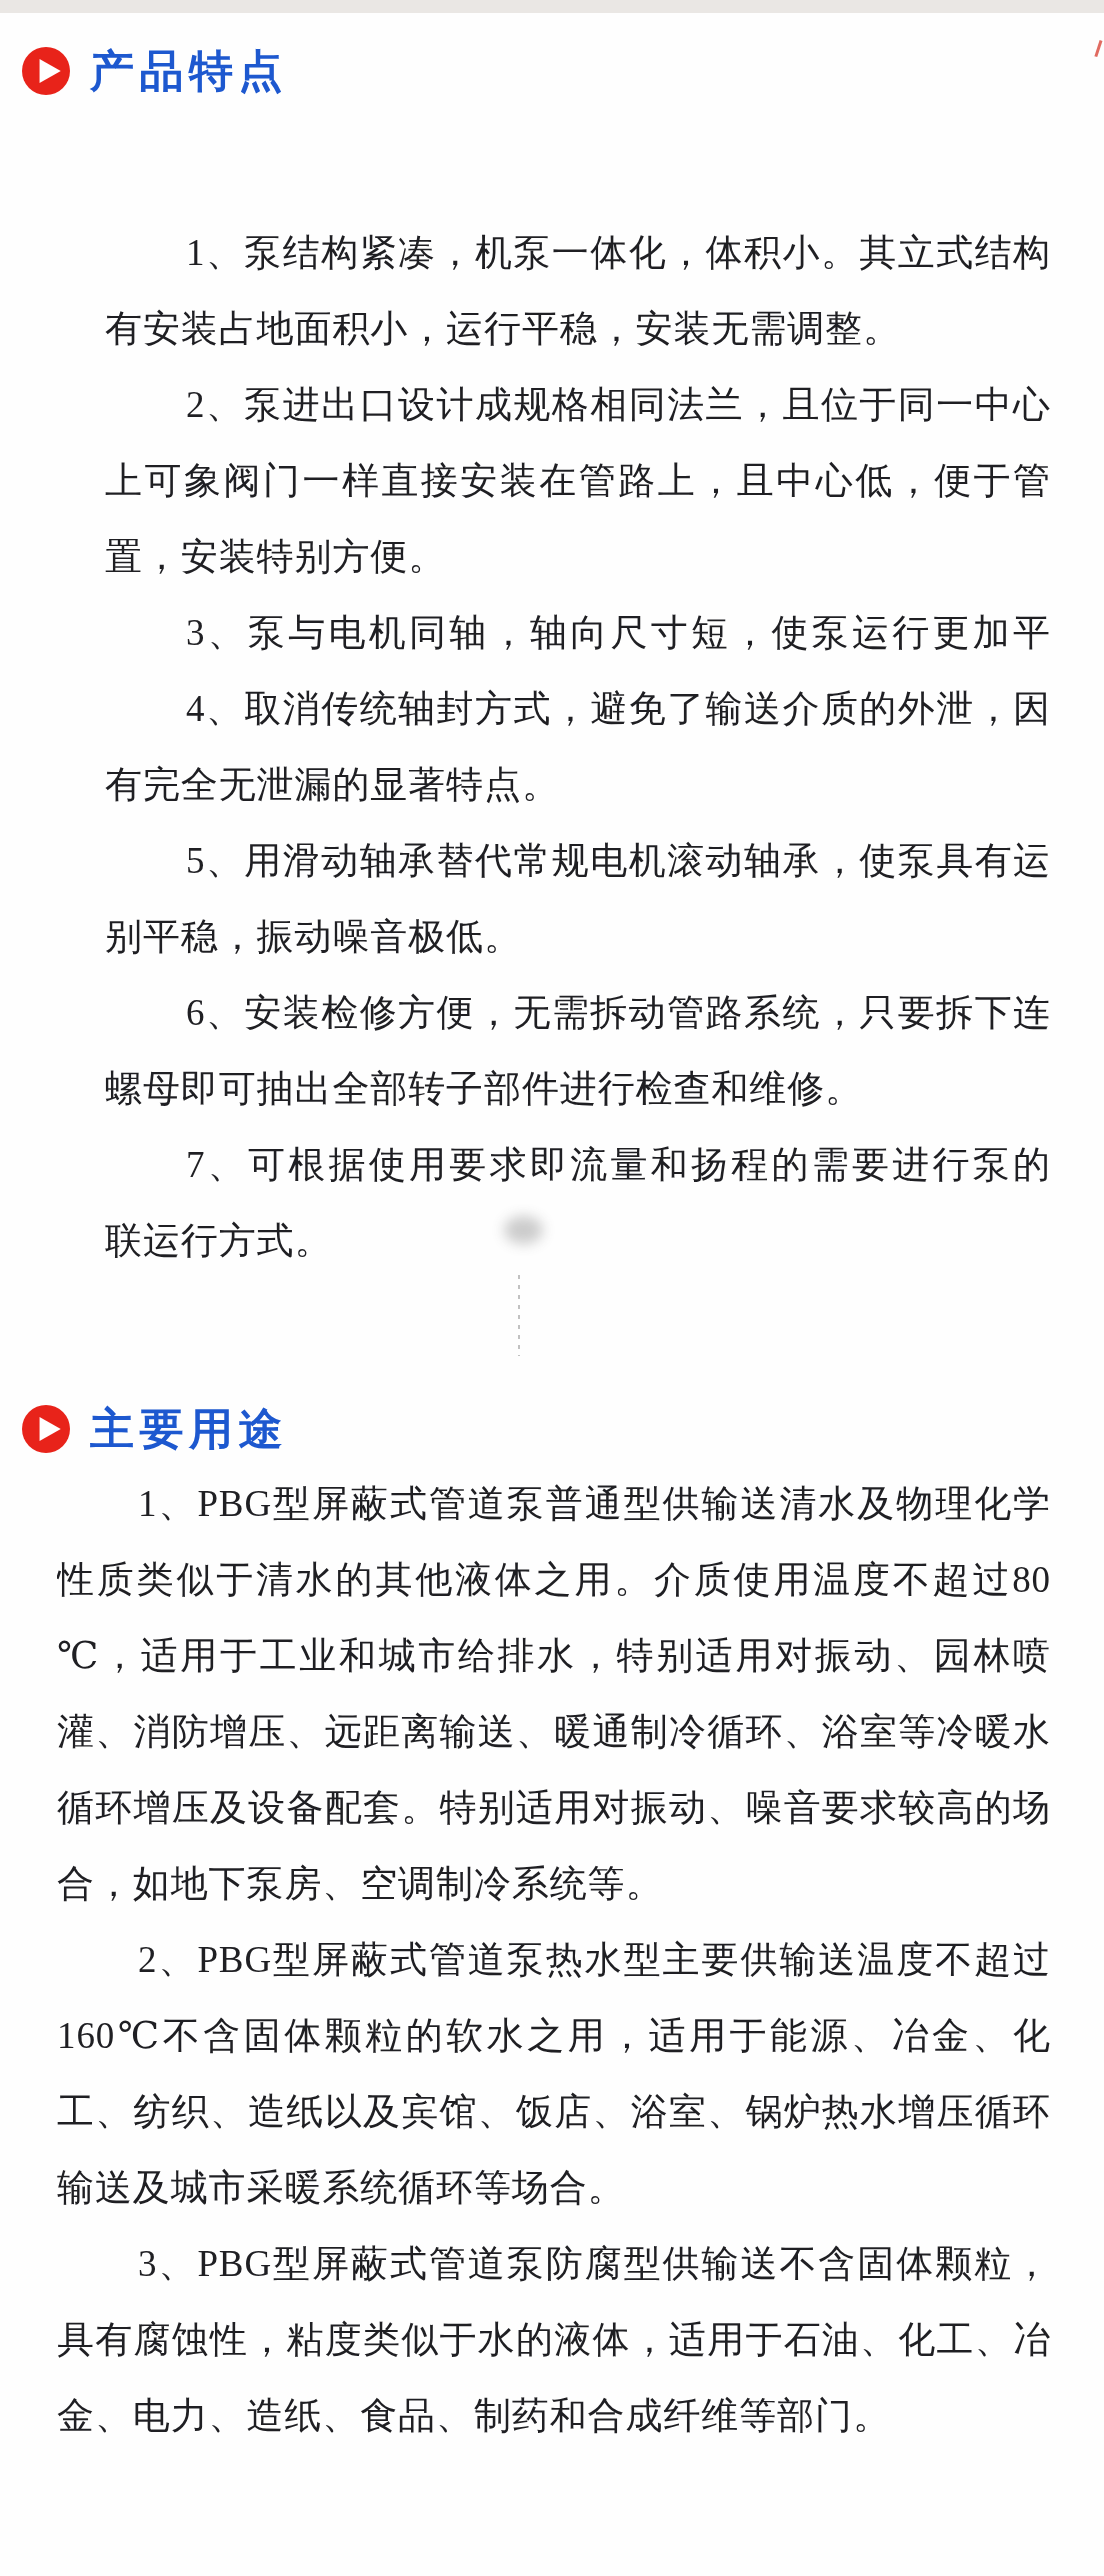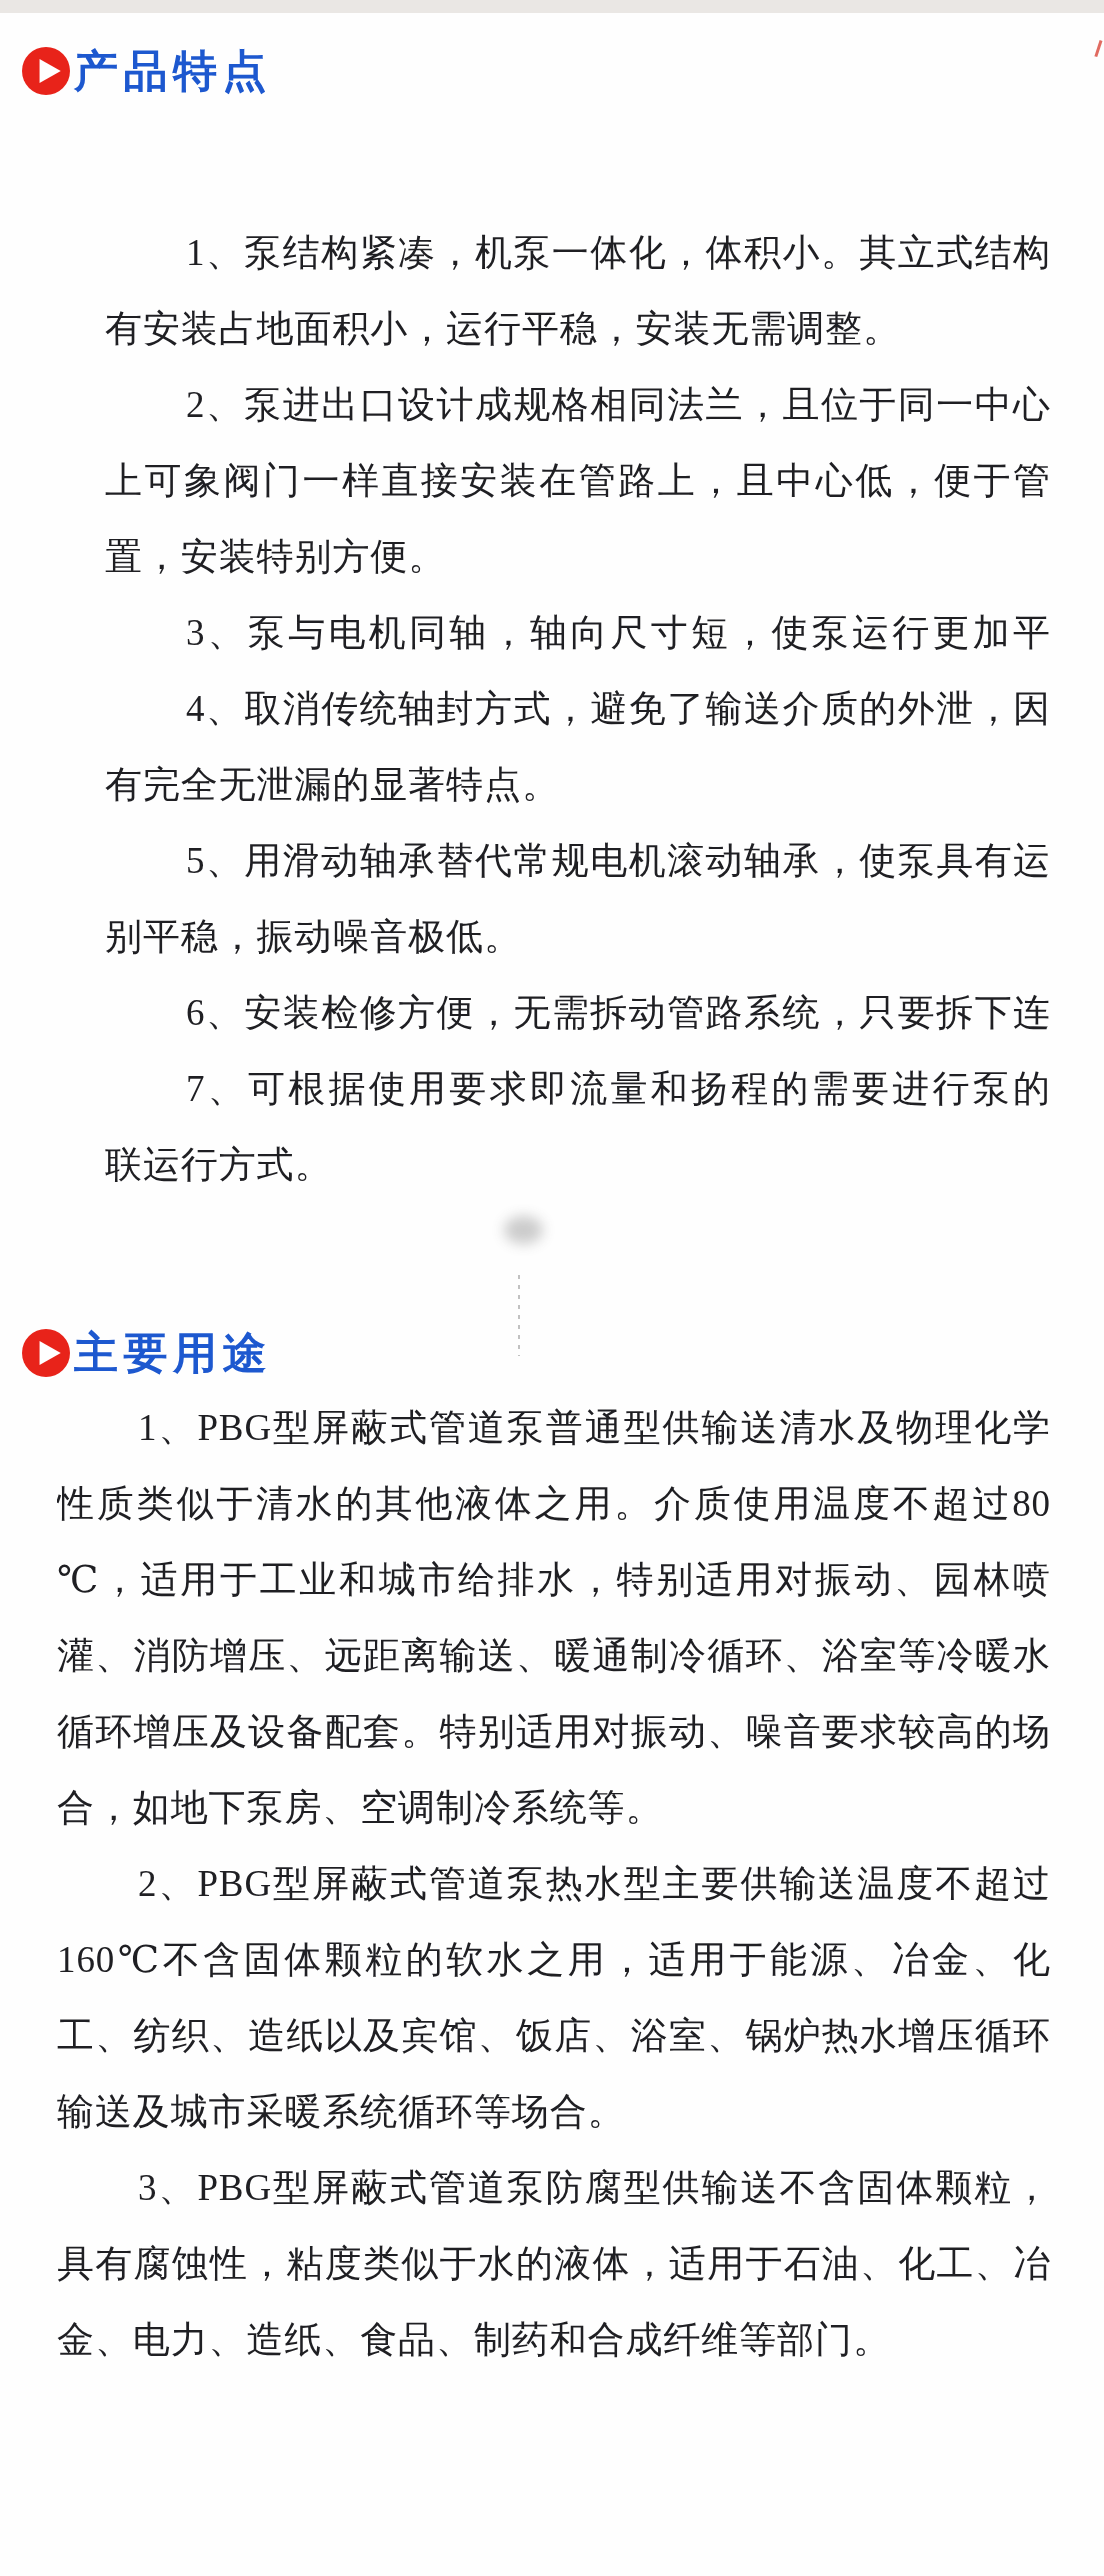--- a/index.html
+++ b/index.html
@@ -7,21 +7,21 @@
   body {
     width:1104px; height:2576px;
     position:relative;
     font-family:"Liberation Serif","DejaVu Serif",serif;
     overflow:hidden;
   }
   .page { position:absolute; inset:0; background:#fefefe; }
   .top-strip { height:13px; background:#eae7e4; }
 
   .sec-header{
-    display:flex; align-items:center; gap:4px;
+    display:flex; align-items:center; gap:20px;
     padding-left:22px; height:59px;
   }
   .sec-1 .sec-header{ margin-top:28px; }
   .sec-2 .sec-header{ margin-top:120px;text-align:center; }
   .sec-title{
     font-family:"Liberation Sans","DejaVu Sans",sans-serif;
     font-size:44px; font-weight:bold;
     color:#1d58cf; letter-spacing:5.5px;
     line-height:59px; white-space:nowrap;
   }
@@ -81,20 +81,21 @@
         <div class="line">有安装占地面积小，运行平稳，安装无需调整。</div>
         <div class="line first justify">2、泵进出口设计成规格相同法兰，且位于同一中心线</div>
         <div class="line justify">上可象阀门一样直接安装在管路上，且中心低，便于管道布</div>
         <div class="line">置，安装特别方便。</div>
         <div class="line first justify">3、泵与电机同轴，轴向尺寸短，使泵运行更加平稳，</div>
         <div class="line first justify">4、取消传统轴封方式，避免了输送介质的外泄，因此具</div>
         <div class="line">有完全无泄漏的显著特点。</div>
         <div class="line first justify">5、用滑动轴承替代常规电机滚动轴承，使泵具有运行特</div>
         <div class="line">别平稳，振动噪音极低。</div>
         <div class="line first justify">6、安装检修方便，无需拆动管路系统，只要拆下连接体</div>
+        <div class="line">螺母即可抽出全部转子部件进行检查和维修。</div>
         <div class="line first justify">7、可根据使用要求即流量和扬程的需要进行泵的串、并</div>
         <div class="line">联运行方式。</div>
       </div>
   </section>
 
   <section class="sec sec-2">
     <div class="sec-header">
       <span class="play-wrap">
         <svg viewBox="0 0 52 52" aria-hidden="true">
           <circle cx="26" cy="26" r="26" fill="#e8231a"></circle>

